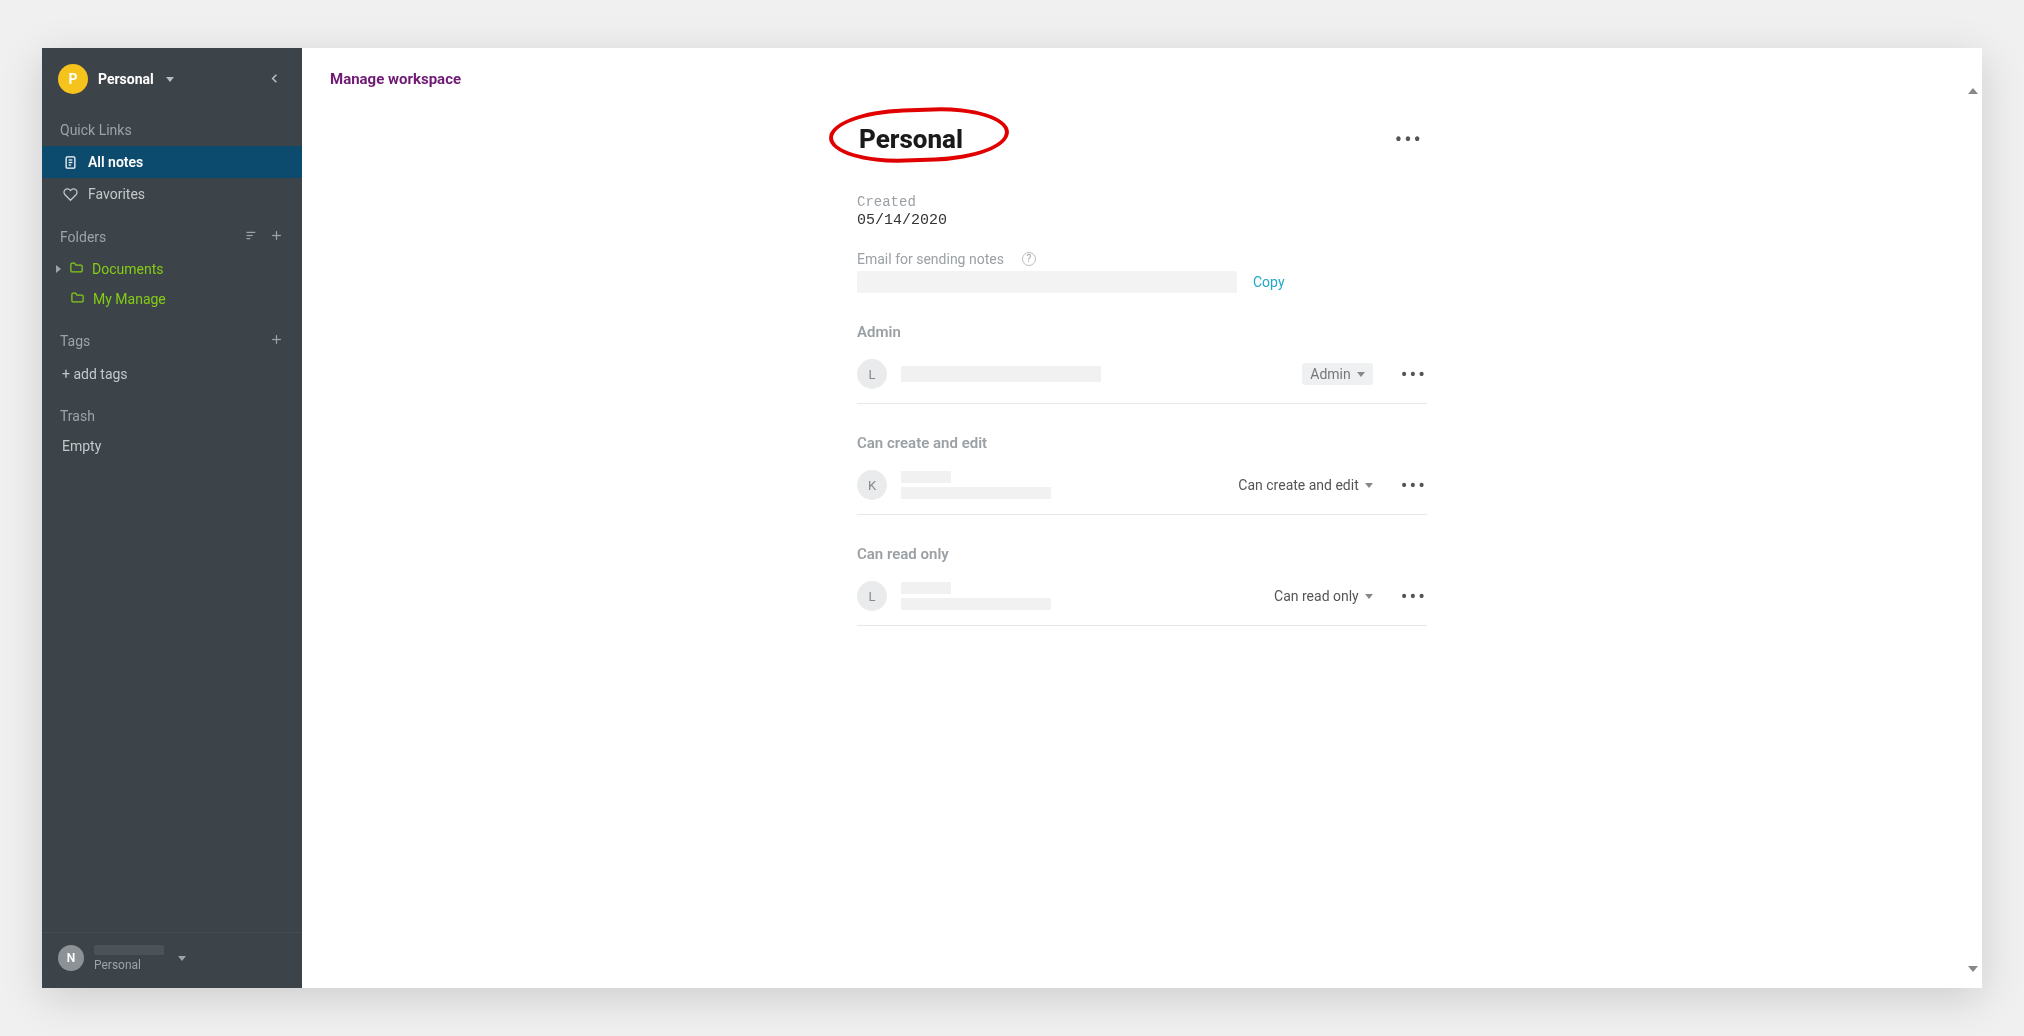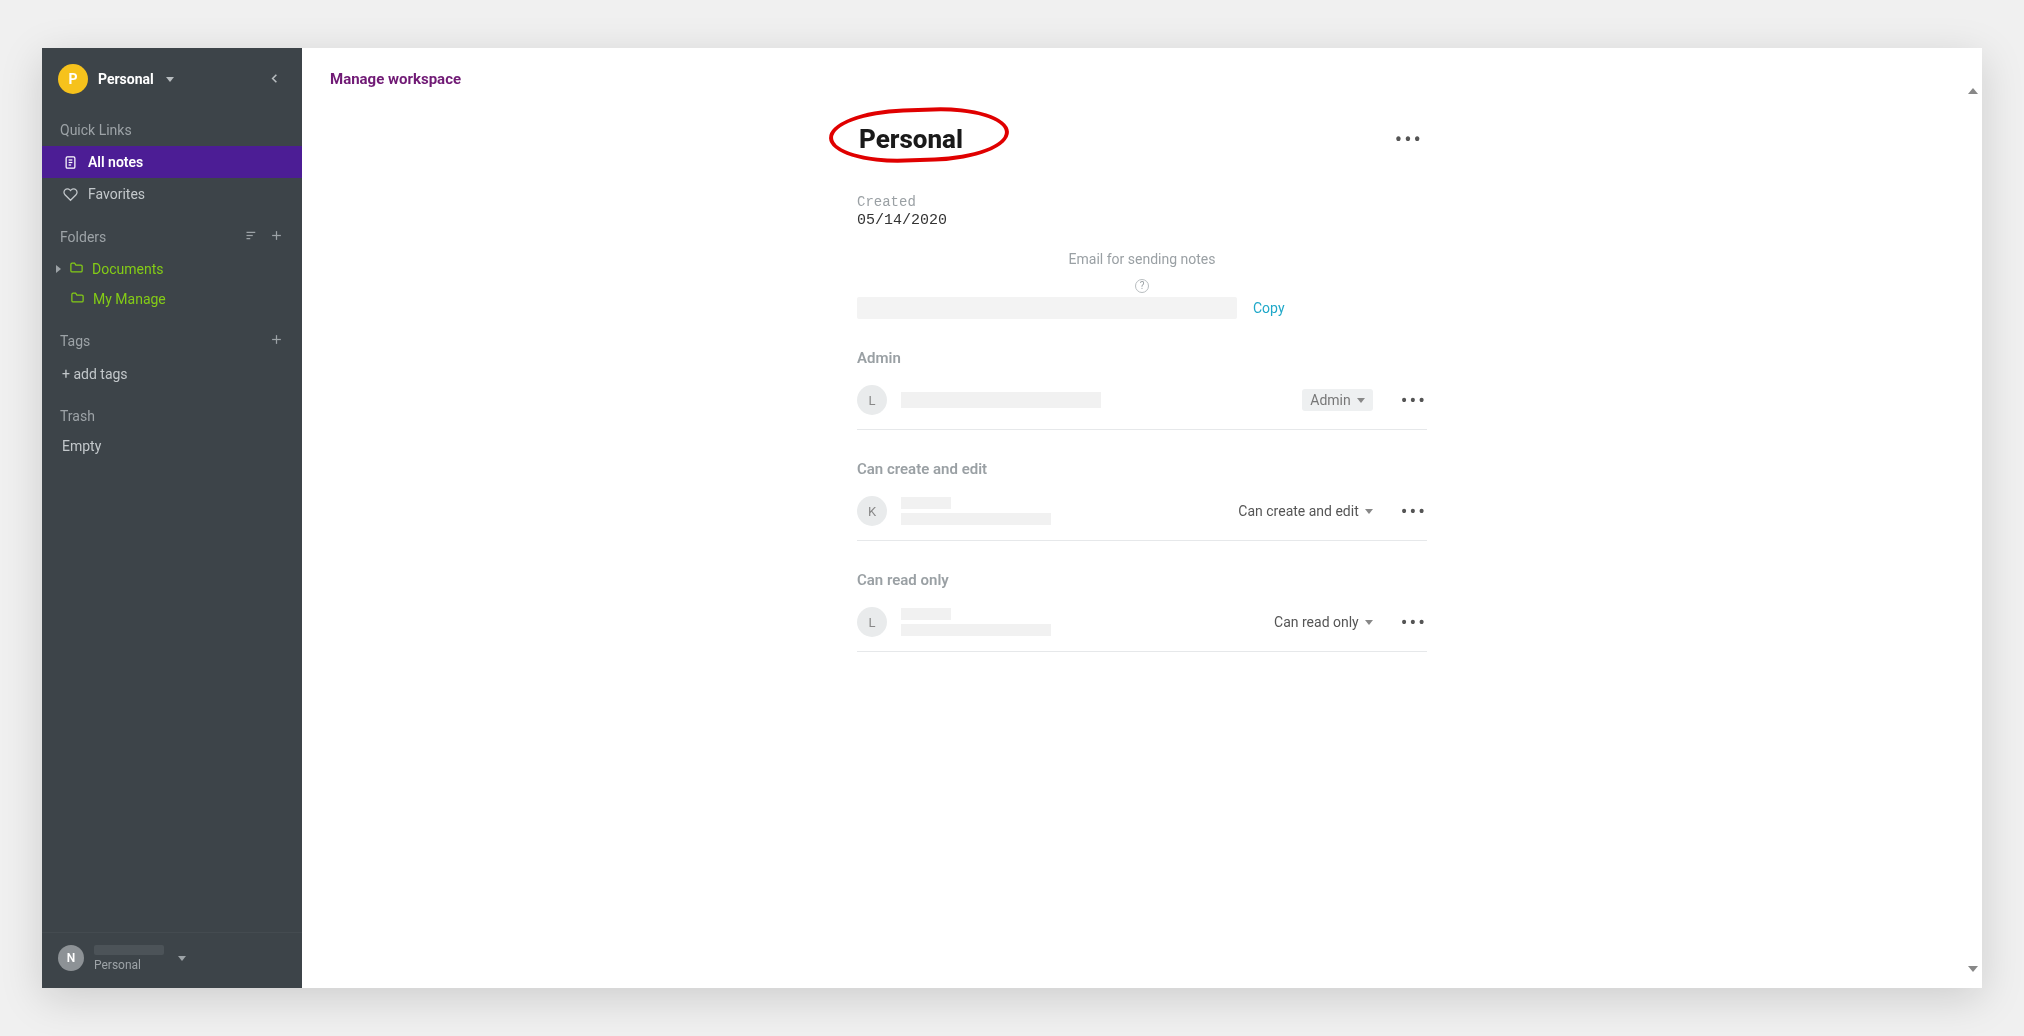--- a/index.html
+++ b/index.html
@@ -86,21 +86,21 @@
   }
   .nav-item {
     padding: 8px 18px 8px 20px;
     display: flex;
     align-items: center;
     gap: 10px;
     cursor: pointer;
     color: #c3c8cb;
   }
   .nav-item.active {
-    background: #4c1d95;
+    background: #0c4a6e;
     color: #ffffff;
     font-weight: 600;
   }
   .nav-item .nav-icon { width: 16px; display:inline-flex; justify-content:center; }
   .folder-row {
     display: flex;
     align-items: center;
     gap: 8px;
     padding: 6px 18px 6px 14px;
     cursor: pointer;
@@ -190,21 +190,21 @@
     font-size: 22px;
     color: #555;
     cursor:pointer;
     letter-spacing: 2px;
     padding-right: 4px;
   }
   .meta-block { margin-top: 34px; font-family: Liberation Mono, monospace; }
   .meta-label { color:#9aa0a4; font-size:14px; margin-bottom:2px; }
   .meta-value { color:#333; font-size:15px; }
   .email-row { margin-top: 22px; }
-  .email-label { color:#9aa0a4; font-size:14px; display:flex; align-items:center; gap:12px;flex-direction:column; }
+  .email-label { color:#9aa0a4; font-size:14px; display:flex; align-items:center; gap:18px; }
   .help-circle {
     width:14px;height:14px;border:1px solid #b8bdc0;border-radius:50%;
     display:inline-flex;align-items:center;justify-content:center;
     font-size:10px;color:#9aa0a4;line-height:1;
   }
   .email-value-row { display:flex; align-items:center; gap:16px; margin-top:4px;}
   .redacted-bar { height:22px; background:#f3f3f3; border-radius:2px; }
   .email-redacted { width:380px; }
   .copy-link { color:#1fa8c9; font-size:14px; cursor:pointer; }
 

